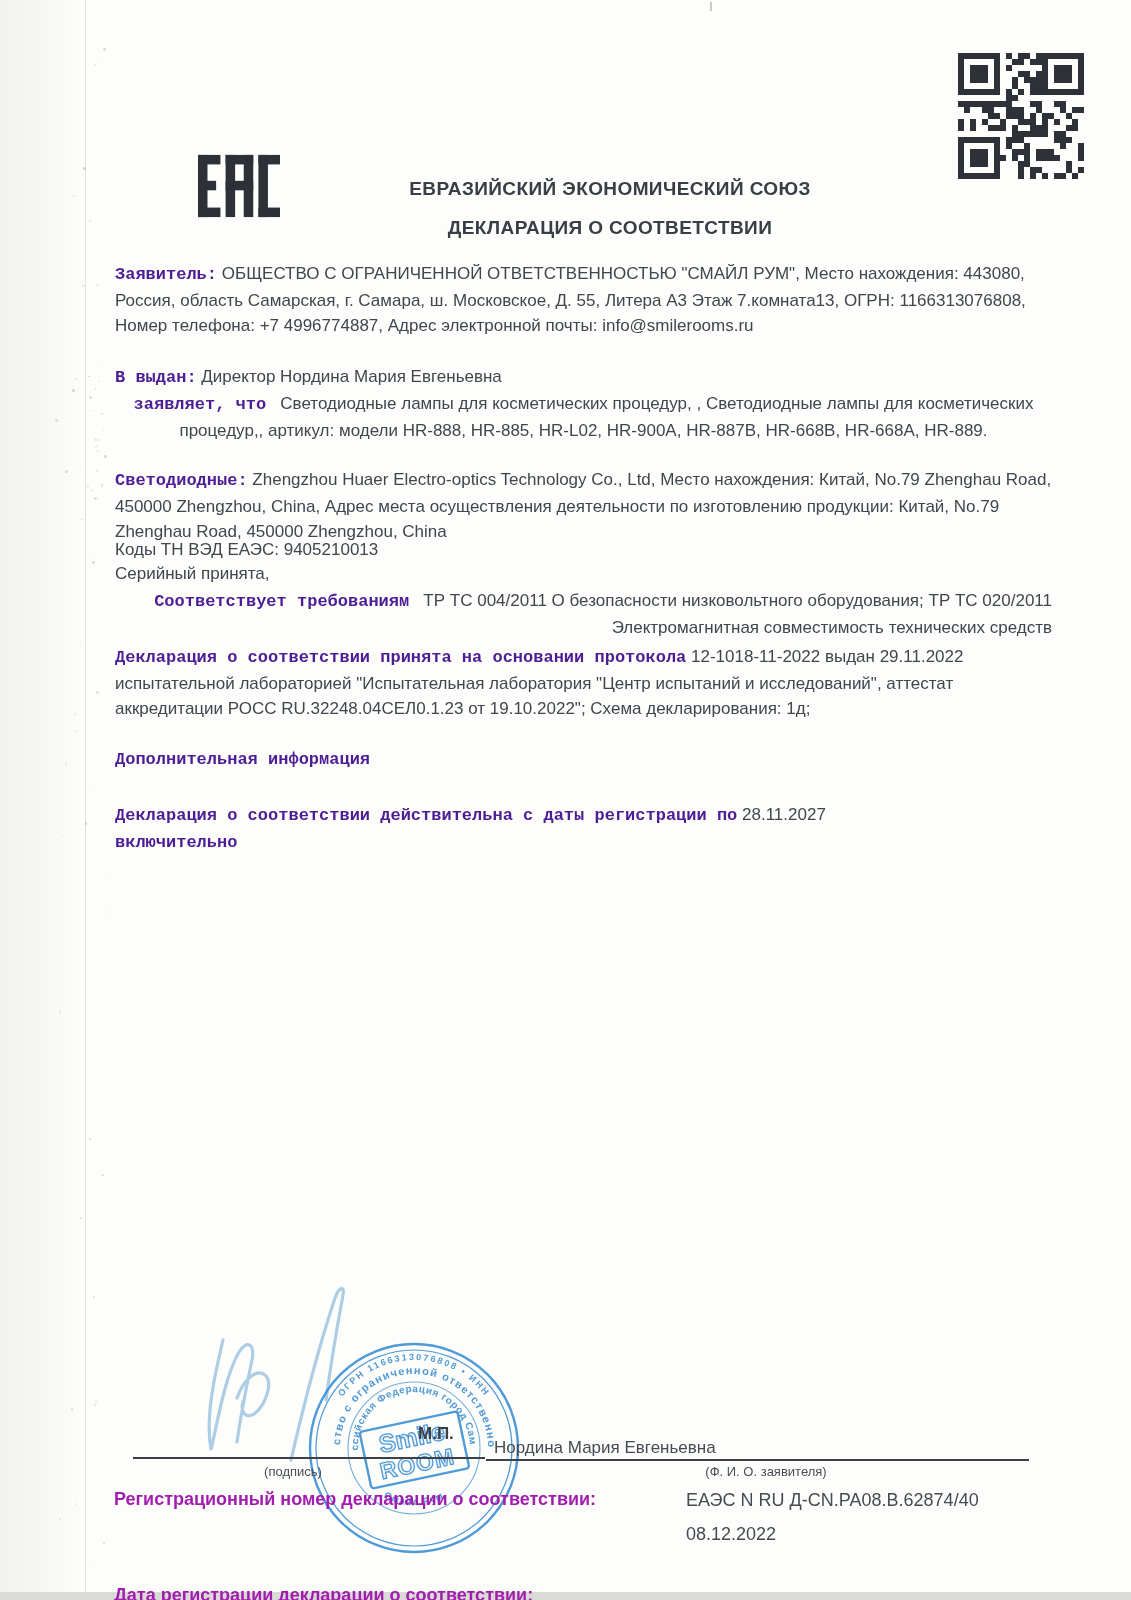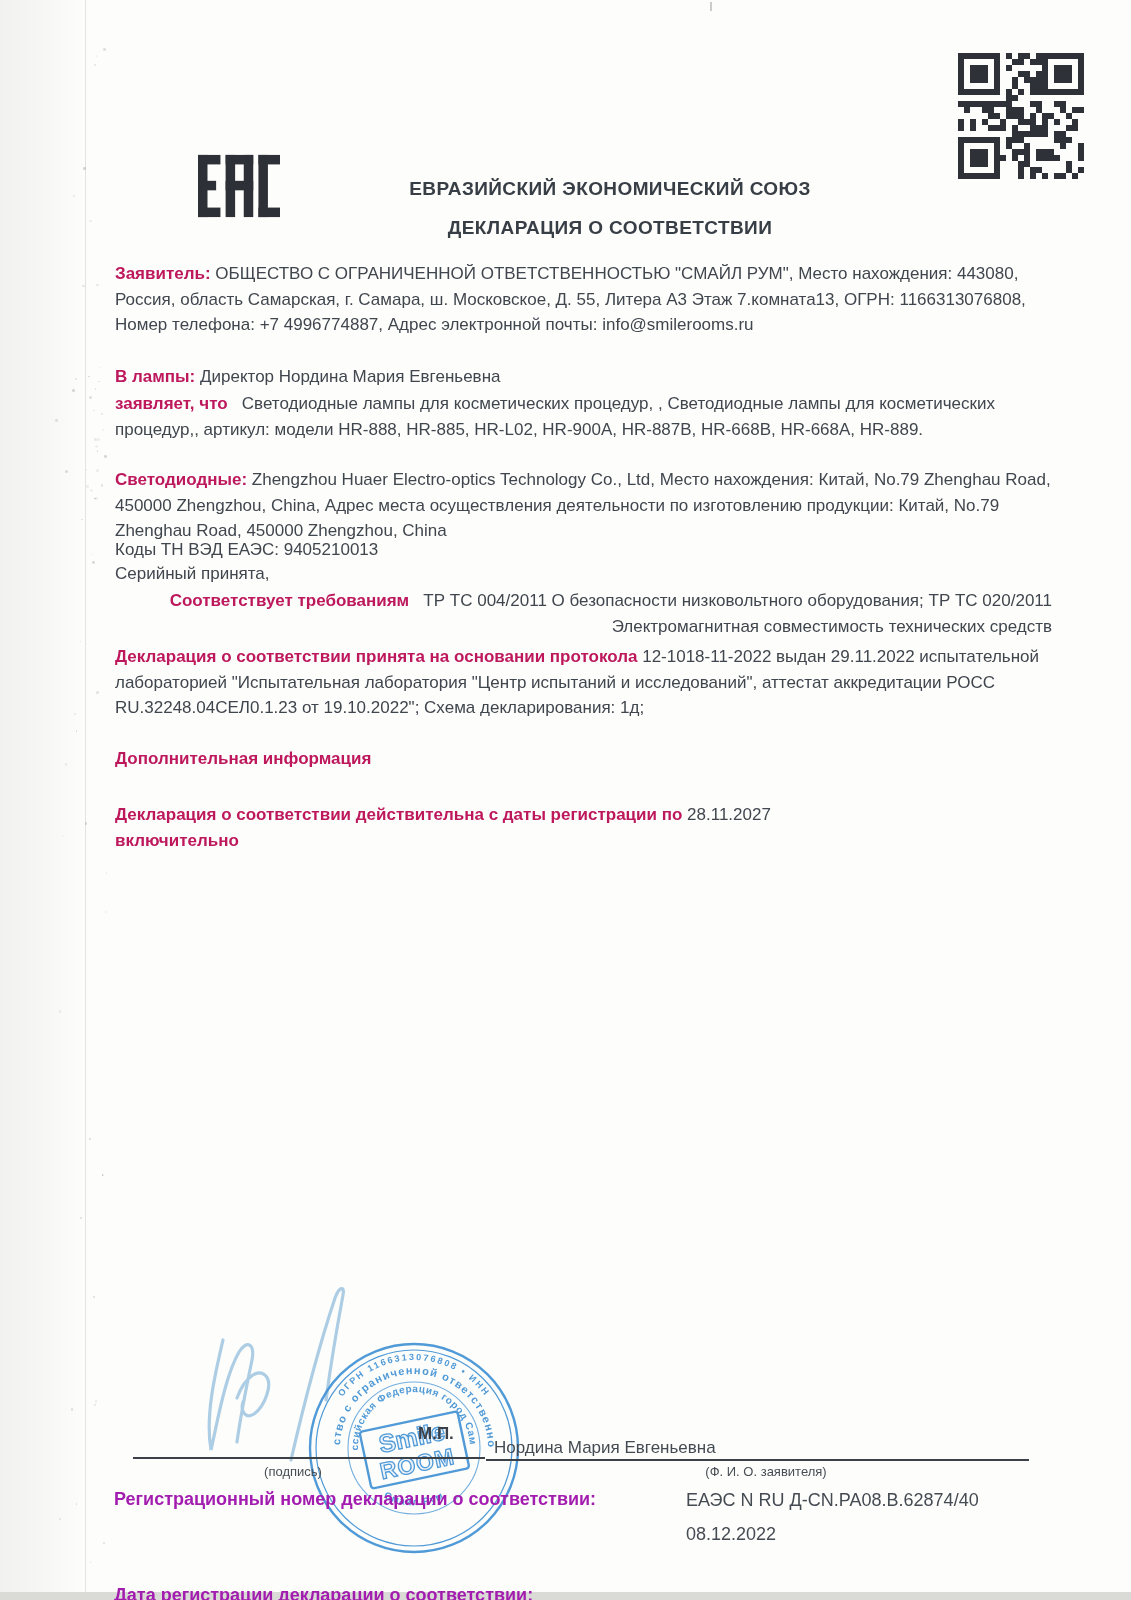--- a/index.html
+++ b/index.html
@@ -23,24 +23,24 @@
 
   
   .hdr{position:absolute;left:115px;width:990px;text-align:center;
     font-weight:bold;font-size:19px;color:#383e45;letter-spacing:.4px;}
   .hdr1{top:178px;}
   .hdr2{top:217px;}
 
   
   .bodyp{position:absolute;left:115px;width:937px;font-size:17px;line-height:25.5px;
     white-space:pre-wrap;color:#40464e;}
-  .bodyp b{color:#be185d;}
+  .bodyp b{color:#4c1d95;font-family:Liberation Mono, monospace;}
   .p-applicant{top:261px;}
   .p-in-person{top:364px;}
-  .p-declares{top:391px;}
+  .p-declares{top:391px;text-align:center;}
   .p-manufacturer{top:467px;}
   .p-tnved{top:537px;}
   .p-serial{top:561px;}
   .p-complies{top:588px;text-align:right;}
   .p-protocol{top:644px;}
   .p-additional{top:746px;font-weight:bold;}
   .p-validity{top:802px;}
 
   
   .sig-svg{position:absolute;left:195px;top:1278px;}
@@ -366,21 +366,21 @@
     <rect x="16" y="20" width="1" height="1" fill="#2e3238"></rect>
     <rect x="17" y="20" width="1" height="1" fill="#2e3238"></rect>
     <rect x="19" y="20" width="1" height="1" fill="#2e3238"></rect>
   </svg>
 
 <div class="hdr hdr1">ЕВРАЗИЙСКИЙ ЭКОНОМИЧЕСКИЙ СОЮЗ</div>
 <div class="hdr hdr2">ДЕКЛАРАЦИЯ О СООТВЕТСТВИИ</div>
 
 <div id="body-paragraphs">
     <div class="bodyp p-applicant"><b>Заявитель:</b> ОБЩЕСТВО С ОГРАНИЧЕННОЙ ОТВЕТСТВЕННОСТЬЮ "СМАЙЛ РУМ", Место нахождения: 443080, Россия, область Самарская, г. Самара, ш. Московское, Д. 55, Литера А3 Этаж 7.комната13, ОГРН: 1166313076808, Номер телефона: +7 4996774887, Адрес электронной почты: info@smilerooms.ru</div>
-    <div class="bodyp p-in-person"><b>В лампы:</b> Директор Нордина Мария Евгеньевна</div>
+    <div class="bodyp p-in-person"><b>В выдан:</b> Директор Нордина Мария Евгеньевна</div>
     <div class="bodyp p-declares"><b>заявляет, что</b>&nbsp;&nbsp; Светодиодные лампы для косметических процедур, , Светодиодные лампы для косметических процедур,, артикул: модели HR-888, HR-885, HR-L02, HR-900A, HR-887B, HR-668B, HR-668A, HR-889.</div>
     <div class="bodyp p-manufacturer"><b>Светодиодные:</b> Zhengzhou Huaer Electro-optics Technology Co., Ltd, Место нахождения: Китай, No.79 Zhenghau Road, 450000 Zhengzhou, China, Адрес места осуществления деятельности по изготовлению продукции: Китай, No.79 Zhenghau Road, 450000 Zhengzhou, China</div>
     <div class="bodyp p-tnved">Коды ТН ВЭД ЕАЭС: 9405210013</div>
     <div class="bodyp p-serial">Серийный принята,</div>
     <div class="bodyp p-complies"><b>Соответствует требованиям</b>&nbsp;&nbsp; ТР ТС 004/2011 О безопасности низковольтного оборудования; ТР ТС 020/2011 Электромагнитная совместимость технических средств</div>
     <div class="bodyp p-protocol"><b>Декларация о соответствии принята на основании протокола</b> 12-1018-11-2022 выдан 29.11.2022 испытательной лабораторией "Испытательная лаборатория "Центр испытаний и исследований", аттестат аккредитации РОСС RU.32248.04СЕЛ0.1.23 от 19.10.2022"; Схема декларирования: 1д;</div>
     <div class="bodyp p-additional"><b>Дополнительная информация</b></div>
     <div class="bodyp p-validity"><b>Декларация о соответствии действительна с даты регистрации по</b> 28.11.2027<br><b>включительно</b></div>
   </div>
 

